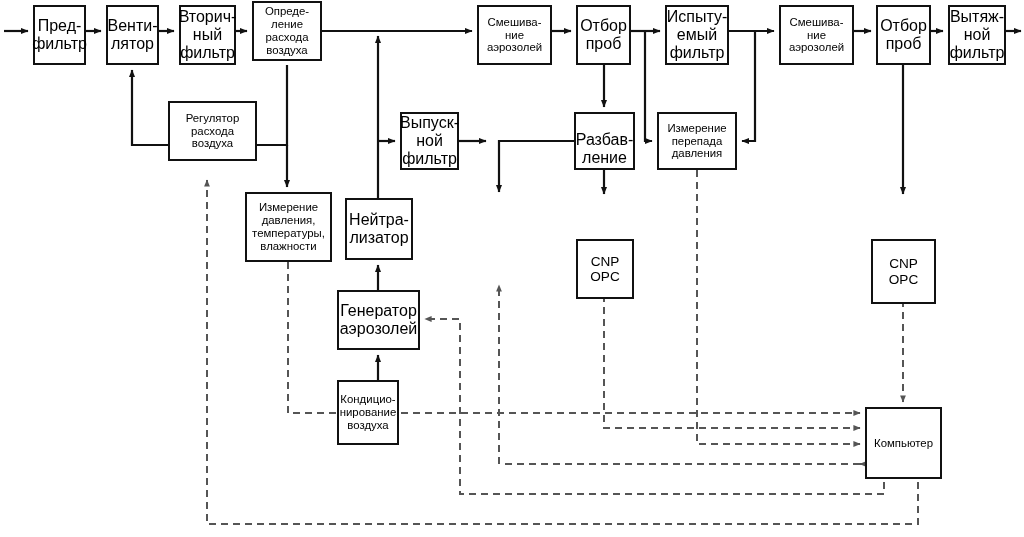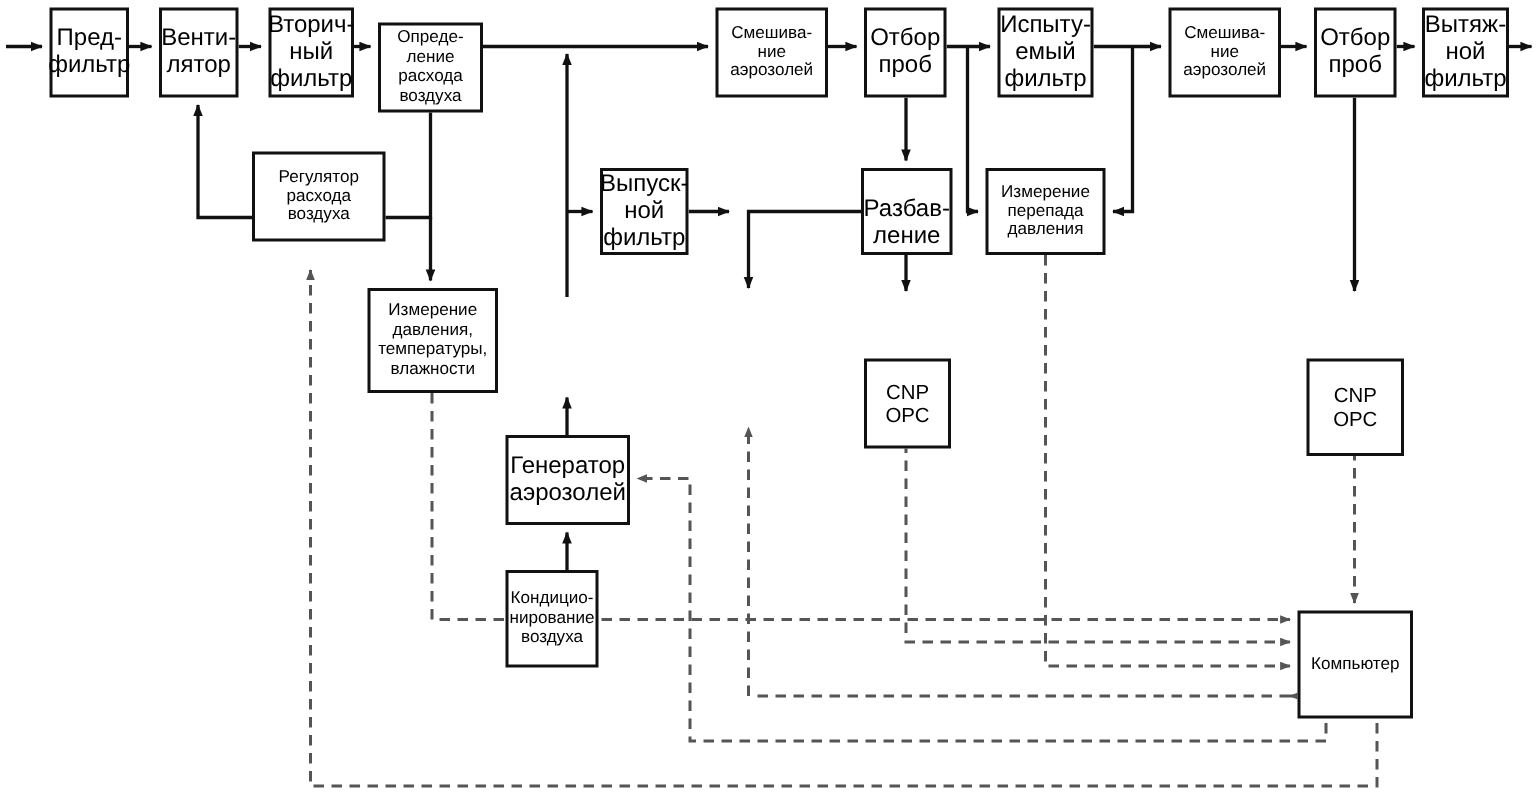--- a/index.html
+++ b/index.html
@@ -105,21 +105,21 @@
     </div>
   <div class="box f13" style="left:106px;top:5px;width:53px;height:60px;">
       <span class="lbl">Венти-
 лятор</span>
     </div>
   <div class="box f13" style="left:179px;top:5px;width:57px;height:60px;">
       <span class="lbl">Вторич-
 ный
 фильтр</span>
     </div>
-  <div class="box f12" style="left:252px;top:15px;width:70px;height:60px;">
+  <div class="box f12" style="left:252px;top:1px;width:70px;height:60px;">
       <span class="lbl">Опреде-
 ление
 расхода
 воздуха</span>
     </div>
   <div class="box f12" style="left:477px;top:5px;width:75px;height:60px;">
       <span class="lbl">Смешива-
 ние
 аэрозолей</span>
     </div>
@@ -166,20 +166,24 @@
 перепада
 давления</span>
     </div>
 
   <div class="box f12" style="left:245px;top:192px;width:87px;height:70px;">
       <span class="lbl">Измерение
 давления,
 температуры,
 влажности</span>
     </div>
+  <div class="box f13" style="left:345px;top:198px;width:68px;height:62px;">
+      <span class="lbl">Нейтра-
+лизатор</span>
+    </div>
   <div class="box f15" style="left:576px;top:199px;width:58px;height:60px;">
       <span class="lbl">CNP
 OPC</span>
     </div>
   <div class="box f15" style="left:871px;top:199px;width:65px;height:65px;">
       <span class="lbl">CNP
 OPC</span>
     </div>
 
   <div class="box f13" style="left:337px;top:290px;width:83px;height:60px;">

